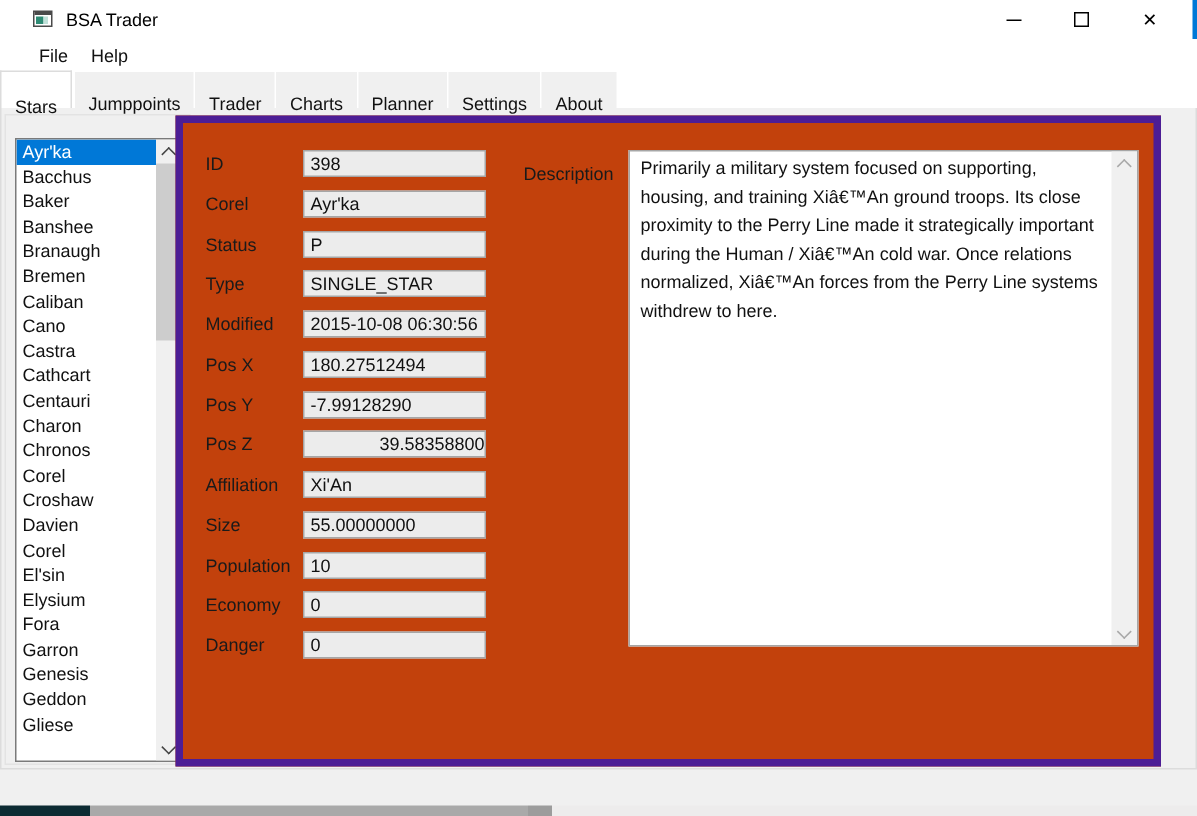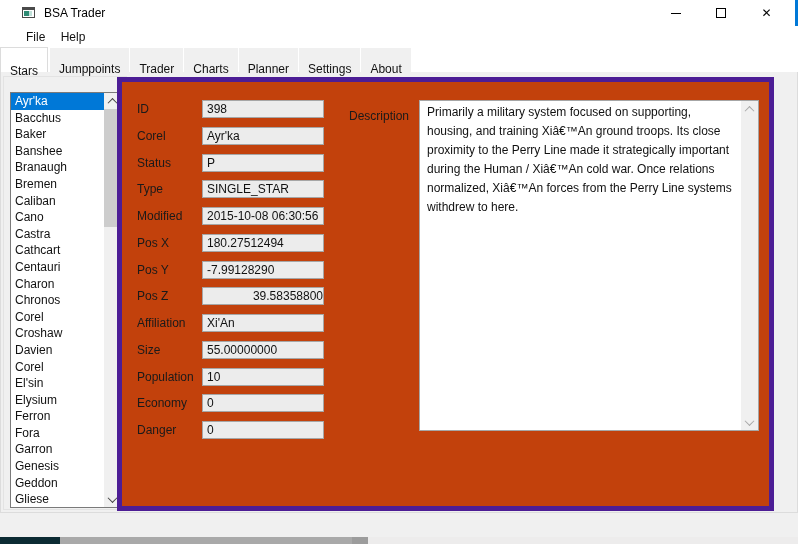--- a/index.html
+++ b/index.html
@@ -119,21 +119,20 @@
             <div class="li" data-interactable="true">Cathcart</div>
             <div class="li" data-interactable="true">Centauri</div>
             <div class="li" data-interactable="true">Charon</div>
             <div class="li" data-interactable="true">Chronos</div>
             <div class="li" data-interactable="true">Corel</div>
             <div class="li" data-interactable="true">Croshaw</div>
             <div class="li" data-interactable="true">Davien</div>
             <div class="li" data-interactable="true">Corel</div>
             <div class="li" data-interactable="true">El'sin</div>
             <div class="li" data-interactable="true">Elysium</div>
-            <div class="li" data-interactable="true">Ferron</div>
             <div class="li" data-interactable="true">Fora</div>
             <div class="li" data-interactable="true">Garron</div>
             <div class="li" data-interactable="true">Genesis</div>
             <div class="li" data-interactable="true">Geddon</div>
             <div class="li" data-interactable="true">Gliese</div>
           </div>
         <div class="v-scroll" data-interactable="true">
           <div class="sb-btn sb-up" data-interactable="true">
             <div class="chev up" data-interactable="false"></div>
           </div>

